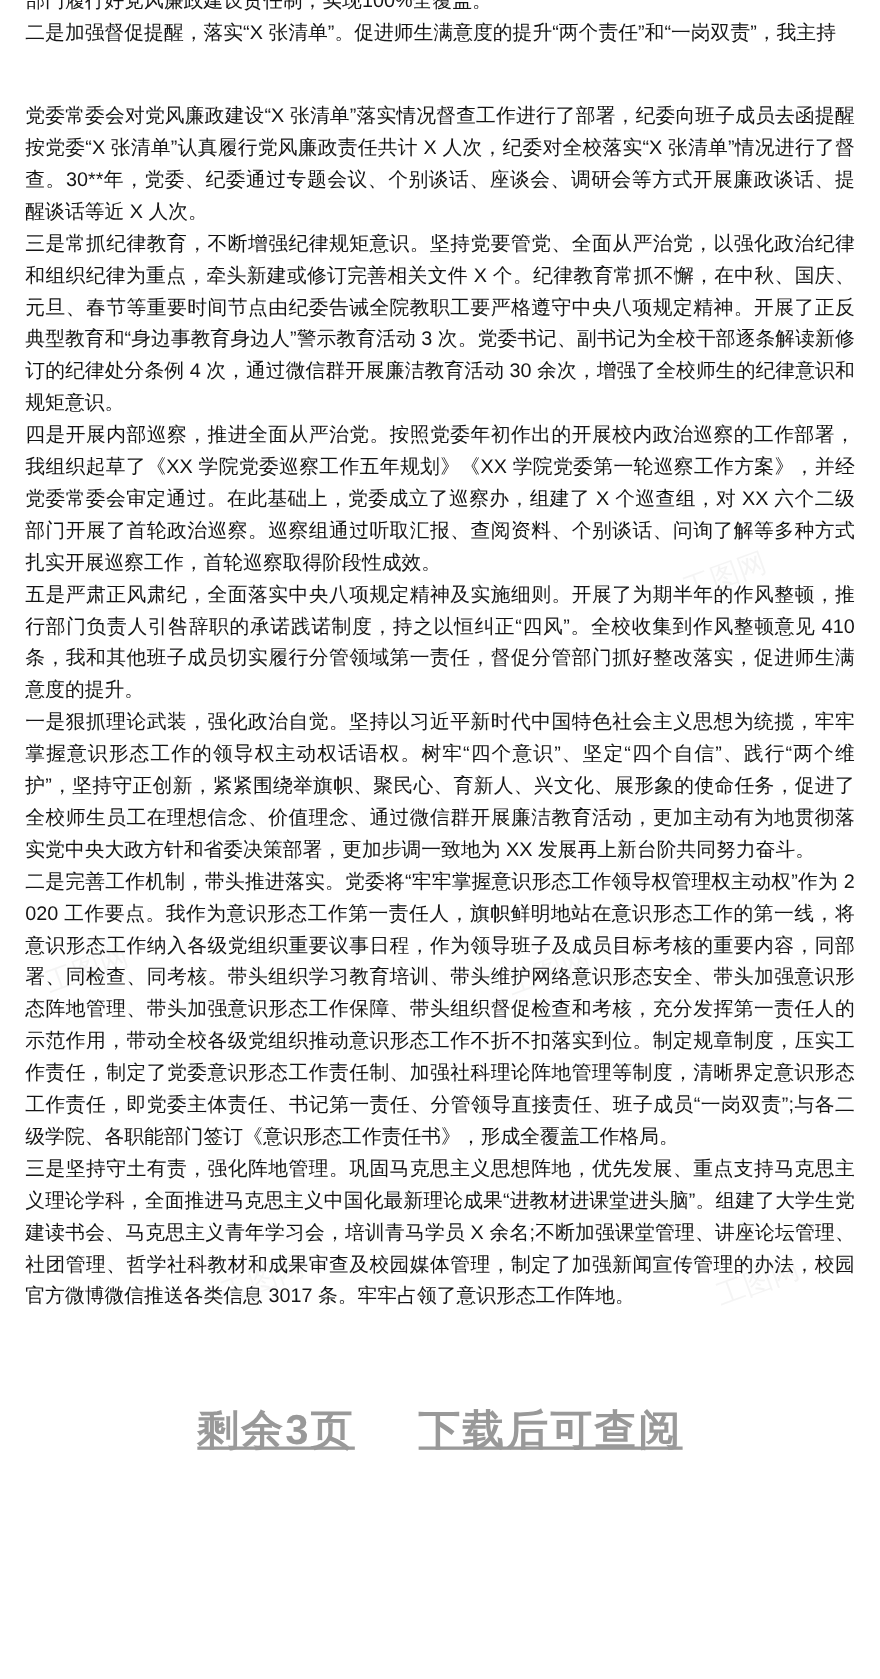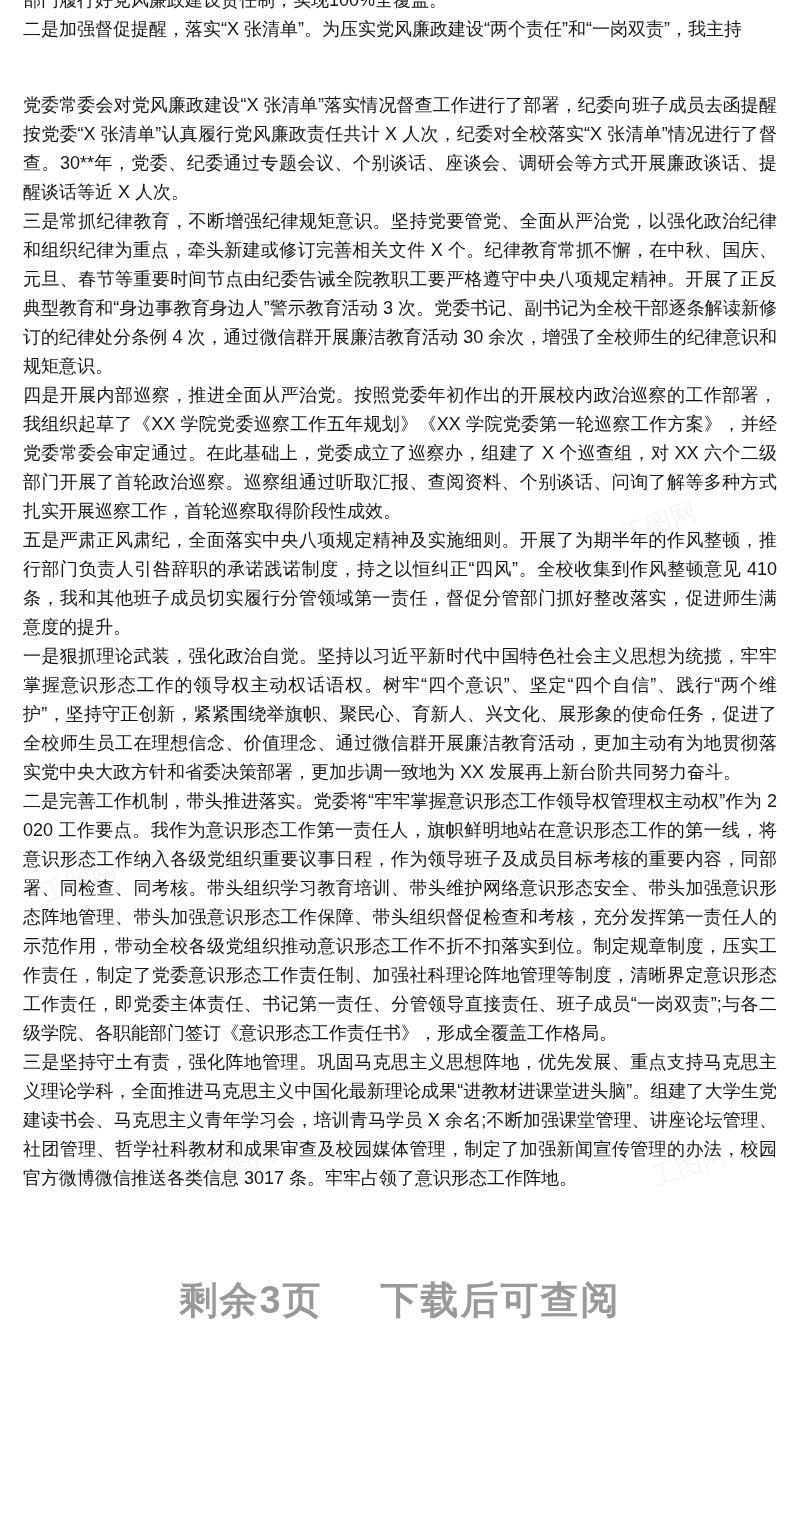--- a/index.html
+++ b/index.html
@@ -41,20 +41,21 @@
   }
   .footer {
     position: relative;
     z-index: 2;
     margin-top: 82px;
     text-align: center;
     font-weight: bold;
     font-size: 38px;
     color: #999999;
     letter-spacing: 2px;
+    text-decoration: underline;
   }
   .footer .download-hint {
     margin-left: 58px;
   }
   .watermark-layer {
     position: absolute;
     inset: 0;
     z-index: 1;
     pointer-events: none;
   }
@@ -79,21 +80,21 @@
   <div class="watermark-layer">
     <span class="wm1">工图网</span>
     <span class="wm2">工图网</span>
     <span class="wm3">工图网</span>
     <span class="wm4">工图网</span>
     <span class="wm5">工图网</span>
   </div>
 
   <div class="doc">
     <p class="clip-top">部门履行好党风廉政建设责任制，实现100%全覆盖。</p>
-    <p>二是加强督促提醒，落实“X 张清单”。为压实党风廉政建设“两个责任”和“一岗双责”，我主持</p>
+    <p>二是加强督促提醒，落实“X 张清单”。促进师生满意度的提升“两个责任”和“一岗双责”，我主持</p>
     <div class="para-gap"></div>
     <p>党委常委会对党风廉政建设“X 张清单”落实情况督查工作进行了部署，纪委向班子成员去函提醒按党委“X 张清单”认真履行党风廉政责任共计 X 人次，纪委对全校落实“X 张清单”情况进行了督查。30**年，党委、纪委通过专题会议、个别谈话、座谈会、调研会等方式开展廉政谈话、提醒谈话等近 X 人次。</p>
     <p>三是常抓纪律教育，不断增强纪律规矩意识。坚持党要管党、全面从严治党，以强化政治纪律和组织纪律为重点，牵头新建或修订完善相关文件 X 个。纪律教育常抓不懈，在中秋、国庆、元旦、春节等重要时间节点由纪委告诫全院教职工要严格遵守中央八项规定精神。开展了正反典型教育和“身边事教育身边人”警示教育活动 3 次。党委书记、副书记为全校干部逐条解读新修订的纪律处分条例 4 次，通过微信群开展廉洁教育活动 30 余次，增强了全校师生的纪律意识和规矩意识。</p>
     <p>四是开展内部巡察，推进全面从严治党。按照党委年初作出的开展校内政治巡察的工作部署，我组织起草了《XX 学院党委巡察工作五年规划》《XX 学院党委第一轮巡察工作方案》，并经党委常委会审定通过。在此基础上，党委成立了巡察办，组建了 X 个巡查组，对 XX 六个二级部门开展了首轮政治巡察。巡察组通过听取汇报、查阅资料、个别谈话、问询了解等多种方式扎实开展巡察工作，首轮巡察取得阶段性成效。</p>
     <p>五是严肃正风肃纪，全面落实中央八项规定精神及实施细则。开展了为期半年的作风整顿，推行部门负责人引咎辞职的承诺践诺制度，持之以恒纠正“四风”。全校收集到作风整顿意见 410 条，我和其他班子成员切实履行分管领域第一责任，督促分管部门抓好整改落实，促进师生满意度的提升。</p>
     <p>一是狠抓理论武装，强化政治自觉。坚持以习近平新时代中国特色社会主义思想为统揽，牢牢掌握意识形态工作的领导权主动权话语权。树牢“四个意识”、坚定“四个自信”、践行“两个维护”，坚持守正创新，紧紧围绕举旗帜、聚民心、育新人、兴文化、展形象的使命任务，促进了全校师生员工在理想信念、价值理念、通过微信群开展廉洁教育活动，更加主动有为地贯彻落实党中央大政方针和省委决策部署，更加步调一致地为 XX 发展再上新台阶共同努力奋斗。</p>
     <p>二是完善工作机制，带头推进落实。党委将“牢牢掌握意识形态工作领导权管理权主动权”作为 2020 工作要点。我作为意识形态工作第一责任人，旗帜鲜明地站在意识形态工作的第一线，将意识形态工作纳入各级党组织重要议事日程，作为领导班子及成员目标考核的重要内容，同部署、同检查、同考核。带头组织学习教育培训、带头维护网络意识形态安全、带头加强意识形态阵地管理、带头加强意识形态工作保障、带头组织督促检查和考核，充分发挥第一责任人的示范作用，带动全校各级党组织推动意识形态工作不折不扣落实到位。制定规章制度，压实工作责任，制定了党委意识形态工作责任制、加强社科理论阵地管理等制度，清晰界定意识形态工作责任，即党委主体责任、书记第一责任、分管领导直接责任、班子成员“一岗双责”;与各二级学院、各职能部门签订《意识形态工作责任书》，形成全覆盖工作格局。</p>
     <p>三是坚持守土有责，强化阵地管理。巩固马克思主义思想阵地，优先发展、重点支持马克思主义理论学科，全面推进马克思主义中国化最新理论成果“进教材进课堂进头脑”。组建了大学生党建读书会、马克思主义青年学习会，培训青马学员 X 余名;不断加强课堂管理、讲座论坛管理、社团管理、哲学社科教材和成果审查及校园媒体管理，制定了加强新闻宣传管理的办法，校园官方微博微信推送各类信息 3017 条。牢牢占领了意识形态工作阵地。</p>
   </div>
 

